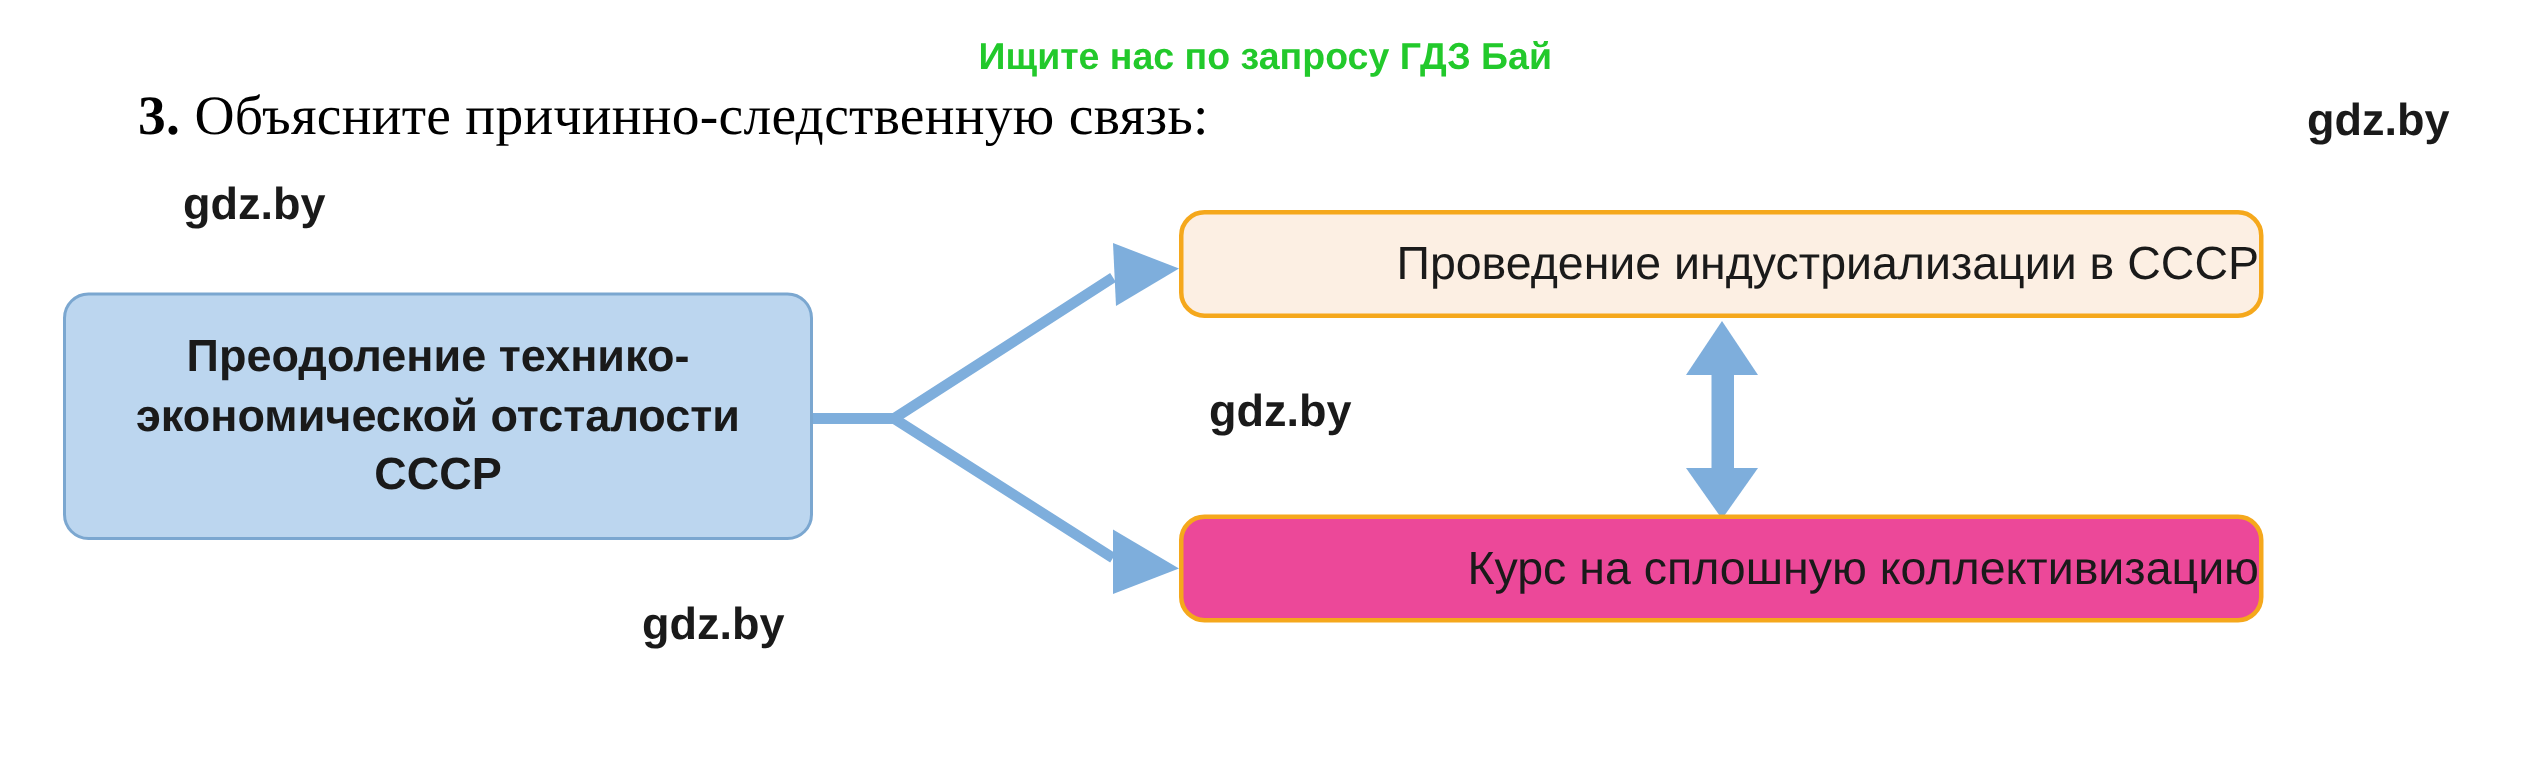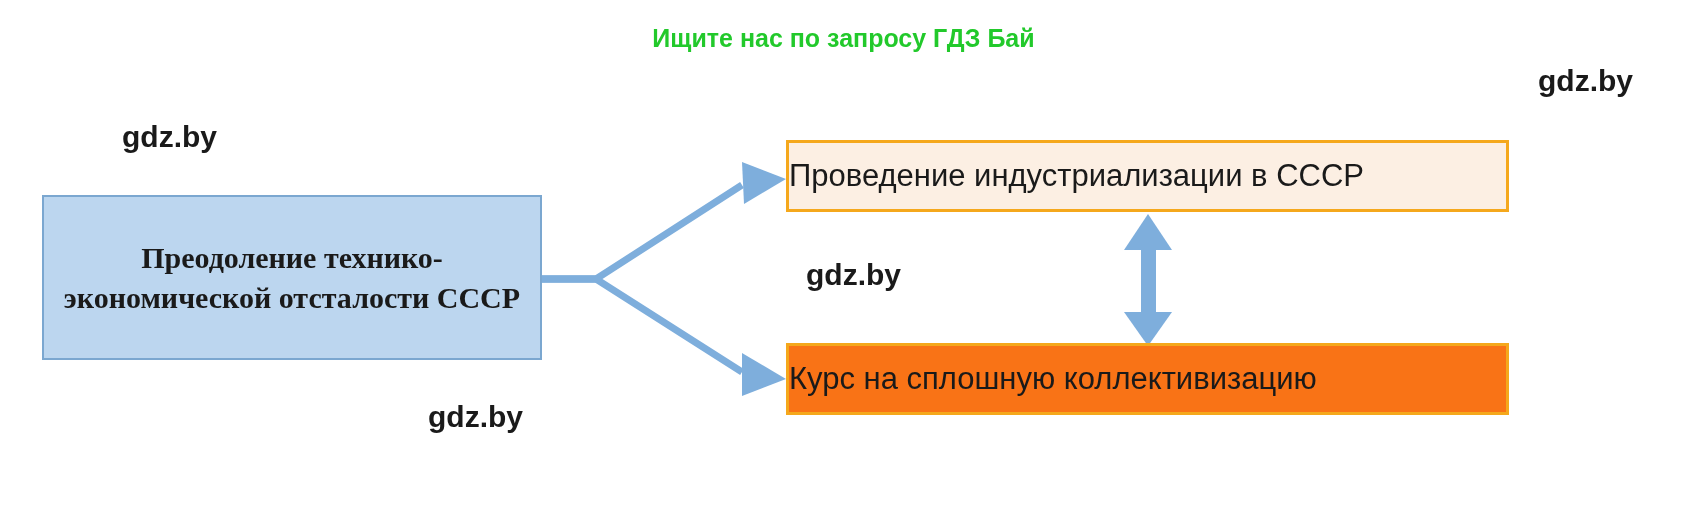--- a/index.html
+++ b/index.html
@@ -78,32 +78,33 @@
     font-size: 25px;
     color: #5b1a7d;
     white-space: nowrap;
   }
 
   
   .node-box {
     box-sizing: border-box;
     display: flex;
     align-items: center;
-    justify-content: flex-start;
+    justify-content: flex-end;
     text-align: center;
+    border-radius: 17px;
   }
 
   #box-blue {
     left: 42px;
     top: 173px;
     width: 500px;
     height: 165px;
     background: #bcd6ef;
     border: 2px solid #7ba7d0;
-    font-family: Liberation Serif, serif;
+    font-family: Liberation Sans, sans-serif;
     font-size: 30px;
     font-weight: 700;
     color: #1a1a1a;
     line-height: 1.33;
     padding: 10px 16px;
   }
 
   #box-orange-top {
     left: 786px;
     top: 118px;
@@ -115,21 +116,21 @@
     font-size: 31px;
     font-weight: 400;
     color: #1a1a1a;
   }
 
   #box-orange-bottom {
     left: 786px;
     top: 321px;
     width: 723px;
     height: 72px;
-    background: #f97316;
+    background: #ec4899;
     border: 3px solid #f5a81c;
     font-family: "Liberation Sans", sans-serif;
     font-size: 31px;
     font-weight: 400;
     color: #1a1a1a;
   }
 
   
   #arrow-layer {
     left: 0; top: 0;
@@ -138,20 +139,24 @@
     pointer-events: none;
   }
 </style>
 </head>
 <body>
 
 <div id="canvas">
 
   <div class="abs" id="promo-line">Ищите нас по запросу ГДЗ Бай</div>
 
+  <div class="abs" id="task-heading">
+    <span class="num">3.</span>
+    <span class="txt">Объясните причинно-следственную связь:</span>
+  </div>
 
   <div class="abs watermark" id="wm-top-left">gdz.by</div>
 
   <div class="abs watermark" id="wm-top-right">gdz.by</div>
 
   <div class="abs watermark" id="wm-middle">gdz.by</div>
 
   <div class="abs watermark" id="wm-bottom">gdz.by</div>
 
   <svg class="abs" id="arrow-layer" viewBox="0 0 1687 518" xmlns="http://www.w3.org/2000/svg">

